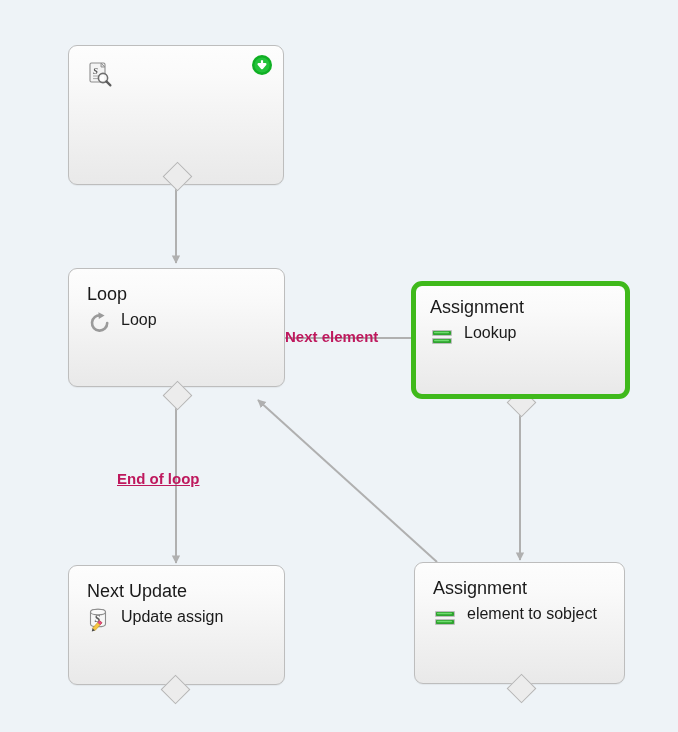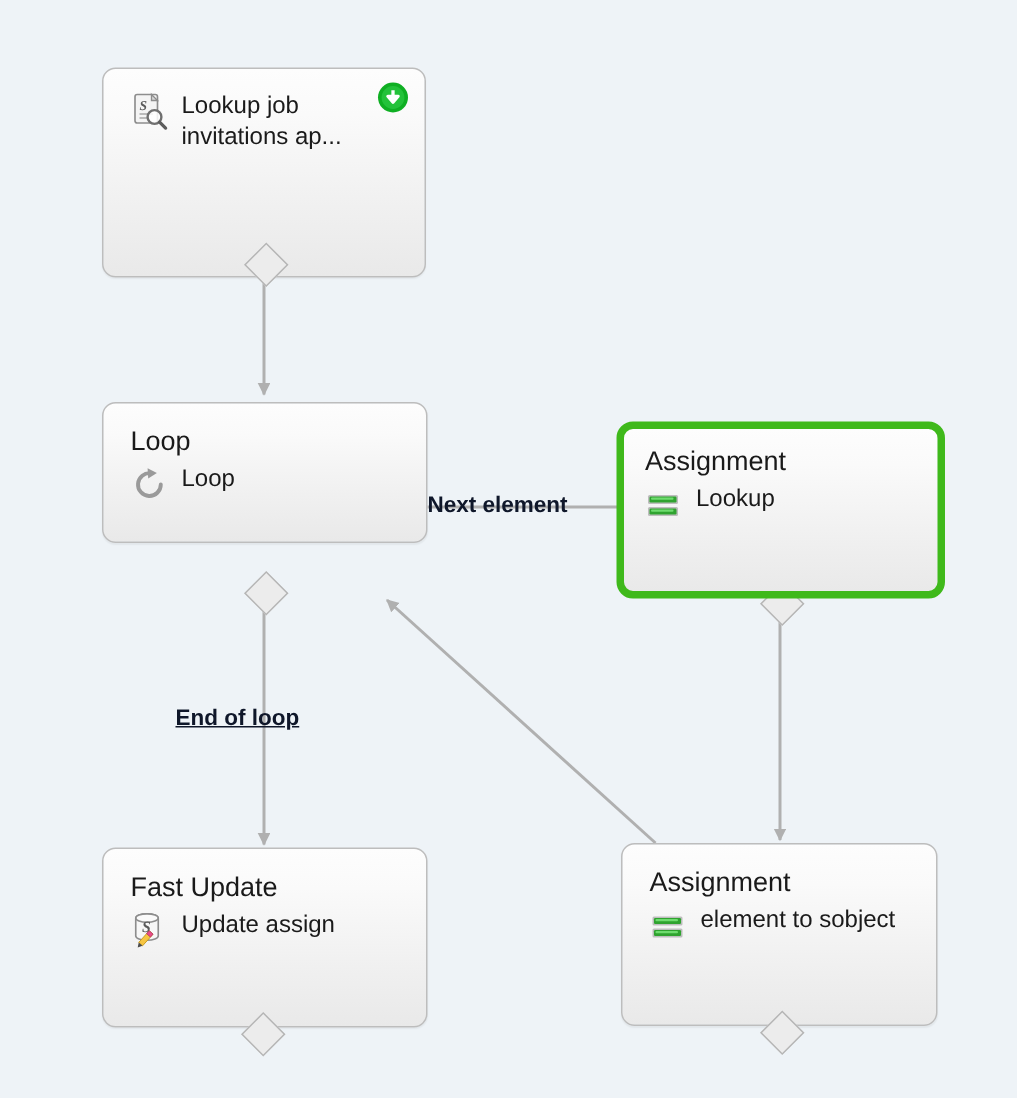--- a/index.html
+++ b/index.html
@@ -90,21 +90,21 @@
     background: #ececec;
     border: 1px solid #b5b5b5;
     transform: rotate(45deg);
   }
 
   
   .edge-label {
     position: absolute;
     font-size: 15px;
     font-weight: bold;
-    color: #0f172a;
+    color: #be185d;
     white-space: nowrap;
   }
   .edge-label.behind { z-index: 1; }
 </style>
 </head>
 <body>
 
 <div id="canvas">
 
   <svg id="edge-layer" viewBox="0 0 678 732" xmlns="http://www.w3.org/2000/svg">
@@ -155,26 +155,25 @@
         <svg width="26" height="26" viewBox="0 0 26 26" xmlns="http://www.w3.org/2000/svg">
           <rect x="3" y="2" width="15" height="19" rx="1.5" fill="#f4f4f4" stroke="#8d8d8d" stroke-width="1.1"></rect>
           <path d="M14 2 L18 6 L14 6 Z" fill="#d9d9d9" stroke="#8d8d8d" stroke-width="0.9"></path>
           <text x="6" y="12.5" font-family="'Liberation Serif', serif" font-size="9" font-style="italic" font-weight="bold" fill="#5a5a5a">S</text>
           <line x1="6" y1="15" x2="15" y2="15" stroke="#a8a8a8" stroke-width="1"></line>
           <line x1="6" y1="17.6" x2="12" y2="17.6" stroke="#a8a8a8" stroke-width="1"></line>
           <circle cx="16" cy="17" r="4.6" fill="#ffffff" fill-opacity="0.85" stroke="#6f6f6f" stroke-width="1.6"></circle>
           <line x1="19.4" y1="20.4" x2="23.4" y2="24.4" stroke="#5d5d5d" stroke-width="2.2" stroke-linecap="round"></line>
         </svg>
       </span>
-      <span class="node-subtitle">Lookup job invitations ap...</span>
     </div>
   </div>
   <div class="diamond" style="left:167px; top:166px; z-index:4;"></div>
 
-  <div class="node" id="node-loop" style="left:68px; top:268px; width:217px; height:94px; z-index:3;">
+  <div class="node" id="node-loop" style="left:68px; top:268px; width:217px; height:119px; z-index:3;">
 
     <div class="node-title">Loop</div>
 
     <div class="node-body">
       <span class="icon">
         <svg width="26" height="26" viewBox="0 0 26 26" xmlns="http://www.w3.org/2000/svg">
           <path d="M20.2 13 A7.6 7.6 0 1 1 13.6 5.5" fill="none" stroke="#9a9a9a" stroke-width="2.6" stroke-linecap="round"></path>
           <path d="M11.4 2.2 L17.6 5.4 L11.8 9.0 Z" fill="#9a9a9a"></path>
         </svg>
       </span>
@@ -198,21 +197,21 @@
           <rect x="4" y="16.7" width="15" height="1.5" rx="0.7" fill="#6edc6e"></rect>
         </svg>
       </span>
       <span class="node-subtitle">Lookup</span>
     </div>
   </div>
   <div class="diamond" style="left:511px; top:392px; z-index:4;"></div>
 
   <div class="node" id="node-fast-update" style="left:68px; top:565px; width:217px; height:120px; z-index:3;">
 
-    <div class="node-title">Fast Update</div>
+    <div class="node-title">Next Update</div>
 
     <div class="node-body">
       <span class="icon">
         <svg width="26" height="26" viewBox="0 0 26 26" xmlns="http://www.w3.org/2000/svg">
           <ellipse cx="11" cy="5" rx="7.5" ry="2.8" fill="#f2f2f2" stroke="#8d8d8d" stroke-width="1.1"></ellipse>
           <path d="M3.5 5 L3.5 17 A7.5 2.8 0 0 0 18.5 17 L18.5 5" fill="#f7f7f7" stroke="#8d8d8d" stroke-width="1.1"></path>
           <ellipse cx="11" cy="5" rx="7.5" ry="2.8" fill="#fafafa" stroke="#8d8d8d" stroke-width="1.1"></ellipse>
           <text x="7.6" y="14.6" font-family="'Liberation Serif', serif" font-size="10.5" font-style="italic" font-weight="bold" fill="#5a5a5a">S</text>
           <g transform="translate(12.5,13.5) rotate(42)">
             <rect x="0" y="0" width="3.4" height="10.5" fill="#f6c542" stroke="#c79a1e" stroke-width="0.6"></rect>

